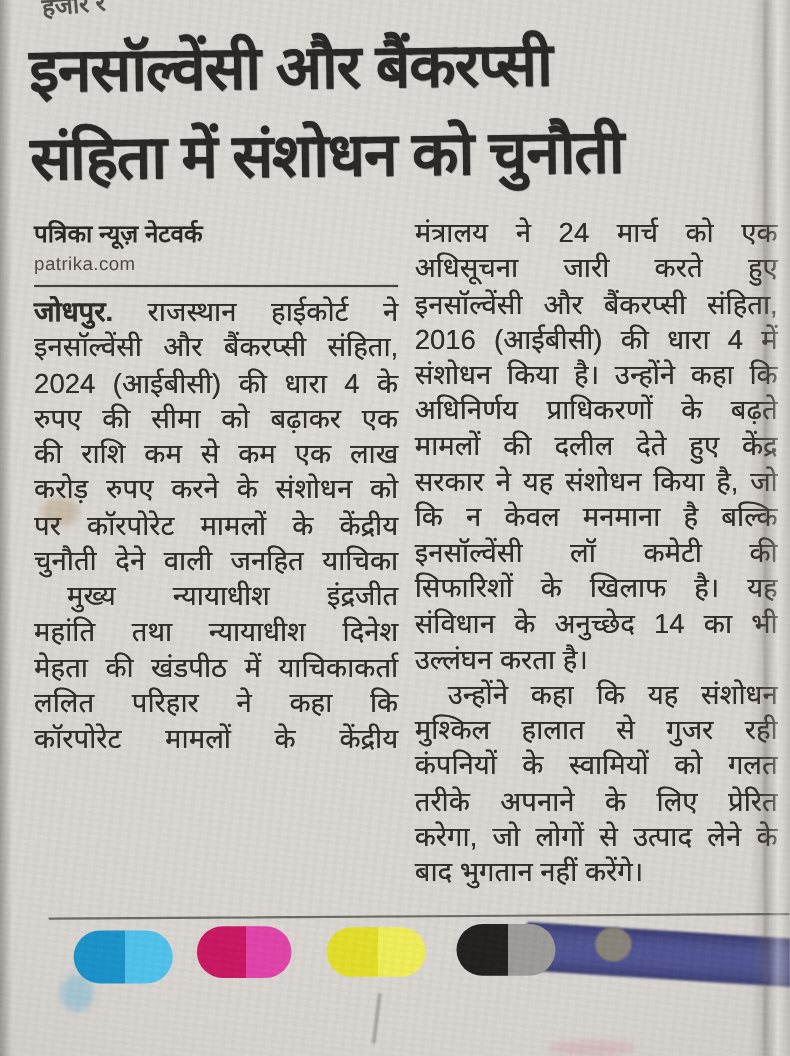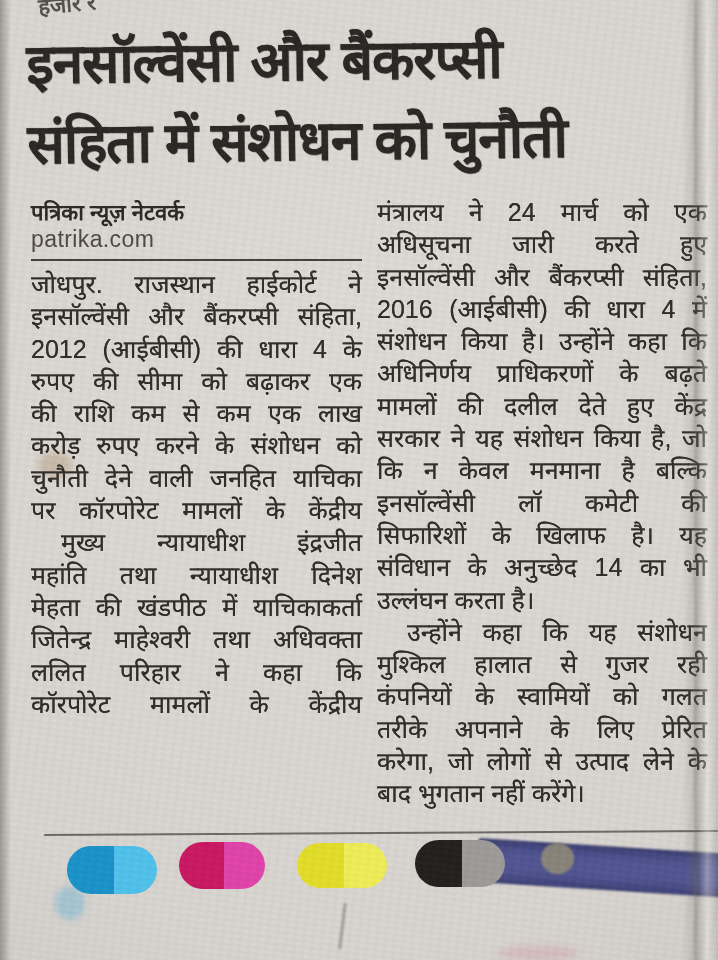--- a/index.html
+++ b/index.html
@@ -27,28 +27,28 @@
   .headline{
     position:absolute;left:27px;top:20px;width:680px;z-index:2;
     font-size:55px;line-height:80px;font-weight:800;letter-spacing:-1px;
     color:#262220;text-shadow:0 0 1px rgba(38,34,32,.65), .6px .8px .6px rgba(38,34,32,.35);
     transform:rotate(-0.7deg);white-space:nowrap;
   }
   .col{position:absolute;z-index:2;}
   .col-left{left:31px;top:199px;width:331px;}
   .col-right{left:377px;top:196px;width:330px;}
   .byline{font-size:22px;font-weight:bold;color:#282420;line-height:28px;}
-  .site{font-size:23px;color:#4a4540;line-height:21px;margin-top:2px;letter-spacing:.4px;}
+  .site{font-size:17px;color:#4a4540;line-height:21px;margin-top:2px;letter-spacing:.4px;}
   .divider{border:none;border-top:2.5px solid #403c38;margin:9px 0 7px 0;width:100%;}
   .bline{
     font-size:25px;line-height:32.3px;font-weight:500;
     text-align:justify;color:#2c2824;
     text-shadow:0 0 .5px rgba(44,40,36,.85);
   }
-  .bline b{font-weight:400;}
+  .bline b{font-weight:700;}
   .just{text-align-last:justify;}
   .end{text-align-last:left;}
   .indent{padding-left:30px;}
   .rule-bottom{position:absolute;left:44px;top:832px;width:674px;height:2px;z-index:3;
     background:#56534f;border-radius:2px;opacity:.85;transform:rotate(-0.35deg);}
   .pill{position:absolute;z-index:4;border-radius:26px;filter:blur(.7px);}
   .pill-cyan{left:67px;top:846px;width:90px;height:48px;}
   .pill-magenta{left:179px;top:842px;width:86px;height:47px;}
   .pill-yellow{left:297px;top:843px;width:90px;height:45px;}
   .pill-black{left:415px;top:840px;width:90px;height:47px;}
@@ -78,30 +78,29 @@
     <div>संहिता में संशोधन को चुनौती</div>
   </div>
 
   <div class="col col-left">
     <div class="byline">पत्रिका न्यूज़ नेटवर्क</div>
     <div class="site">patrika.com</div>
     <hr class="divider">
     <div>
         <div class="bline just"><b>जोधपुर.</b> राजस्थान हाईकोर्ट ने</div>
         <div class="bline just">इनसॉल्वेंसी और बैंकरप्सी संहिता,</div>
-        <div class="bline just">2012 (आईबीसी) की धारा 4 के</div>
+        <div class="bline just">2024 (आईबीसी) की धारा 4 के</div>
         <div class="bline just">रुपए की सीमा को बढ़ाकर एक</div>
         <div class="bline just">की राशि कम से कम एक लाख</div>
         <div class="bline just">करोड़ रुपए करने के संशोधन को</div>
+        <div class="bline just">पर कॉरपोरेट मामलों के केंद्रीय</div>
         <div class="bline just">चुनौती देने वाली जनहित याचिका</div>
-        <div class="bline just">पर कॉरपोरेट मामलों के केंद्रीय</div>
         <div class="bline just indent">मुख्य न्यायाधीश इंद्रजीत</div>
         <div class="bline just">महांति तथा न्यायाधीश दिनेश</div>
         <div class="bline just">मेहता की खंडपीठ में याचिकाकर्ता</div>
-        <div class="bline just">जितेन्द्र माहेश्वरी तथा अधिवक्ता</div>
         <div class="bline just">ललित परिहार ने कहा कि</div>
         <div class="bline just">कॉरपोरेट मामलों के केंद्रीय</div>
       </div>
   </div>
 
   <div class="col col-right">
     <div>
         <div class="bline just">मंत्रालय ने 24 मार्च को एक</div>
         <div class="bline just">अधिसूचना जारी करते हुए</div>
         <div class="bline just">इनसॉल्वेंसी और बैंकरप्सी संहिता,</div>

